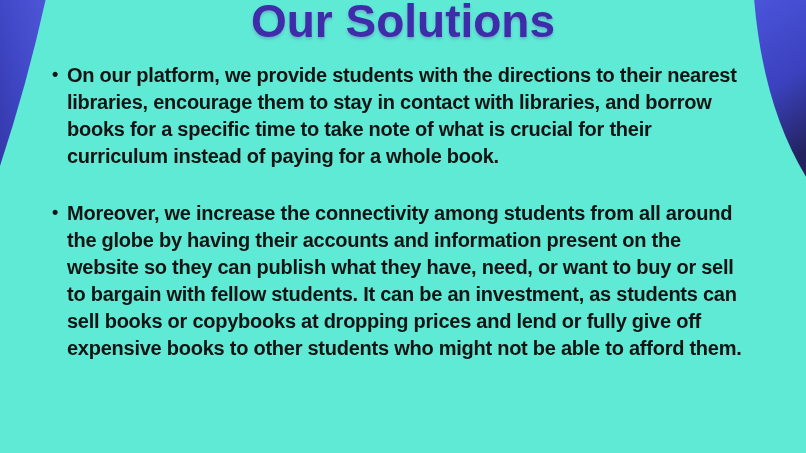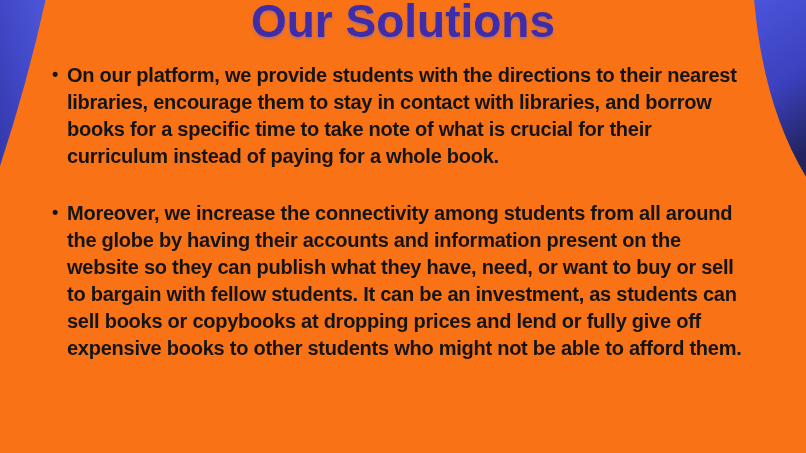--- a/index.html
+++ b/index.html
@@ -5,21 +5,21 @@
   html, body {
     margin: 0;
     padding: 0;
     background: #ffffff;
   }
   .slide {
     position: relative;
     width: 806px;
     height: 453px;
     overflow: hidden;
-    background: #f97316;
+    background: #5eead4;
     font-family: "Liberation Sans", "DejaVu Sans", sans-serif;
   }
   .decor-svg {
     position: absolute;
     top: 0;
     left: 0;
     width: 806px;
     height: 453px;
     pointer-events: none;
   }

